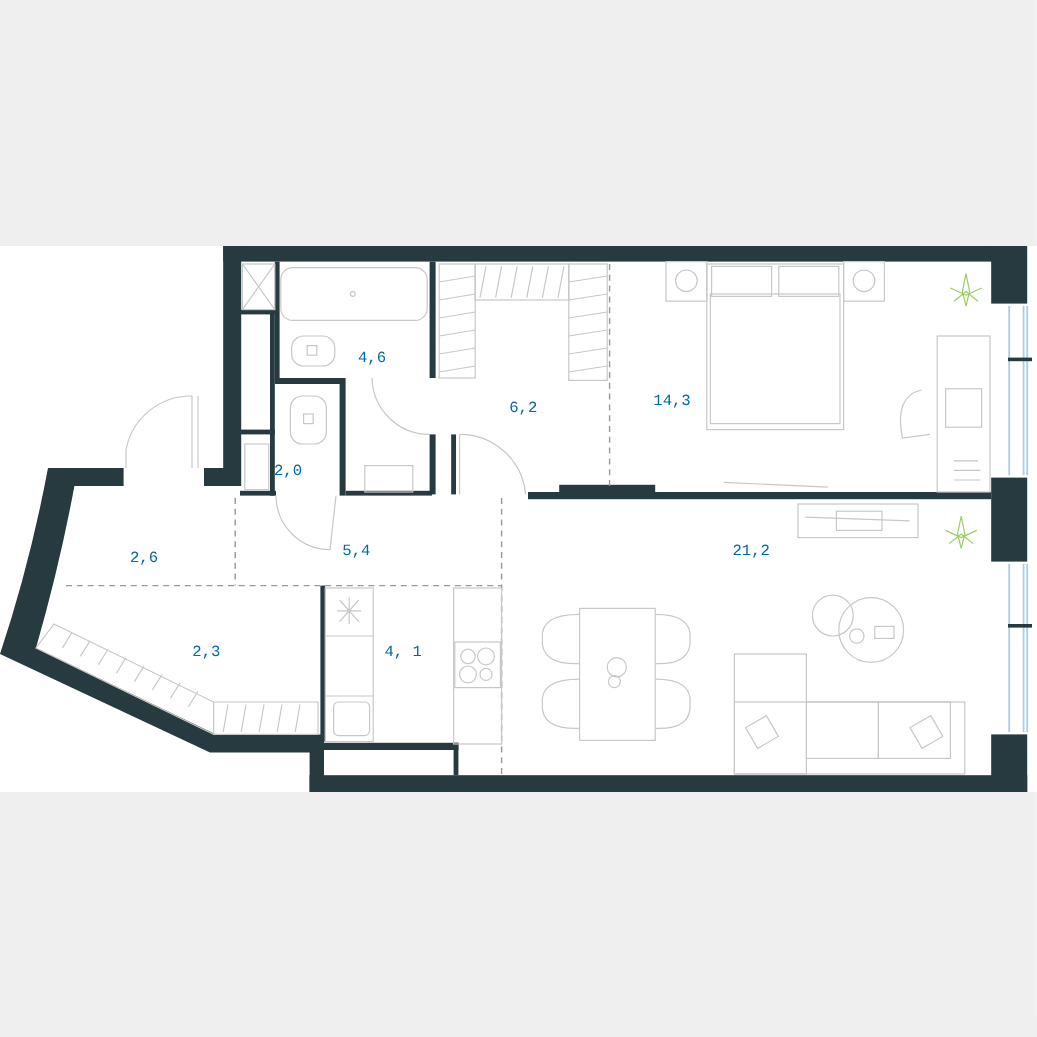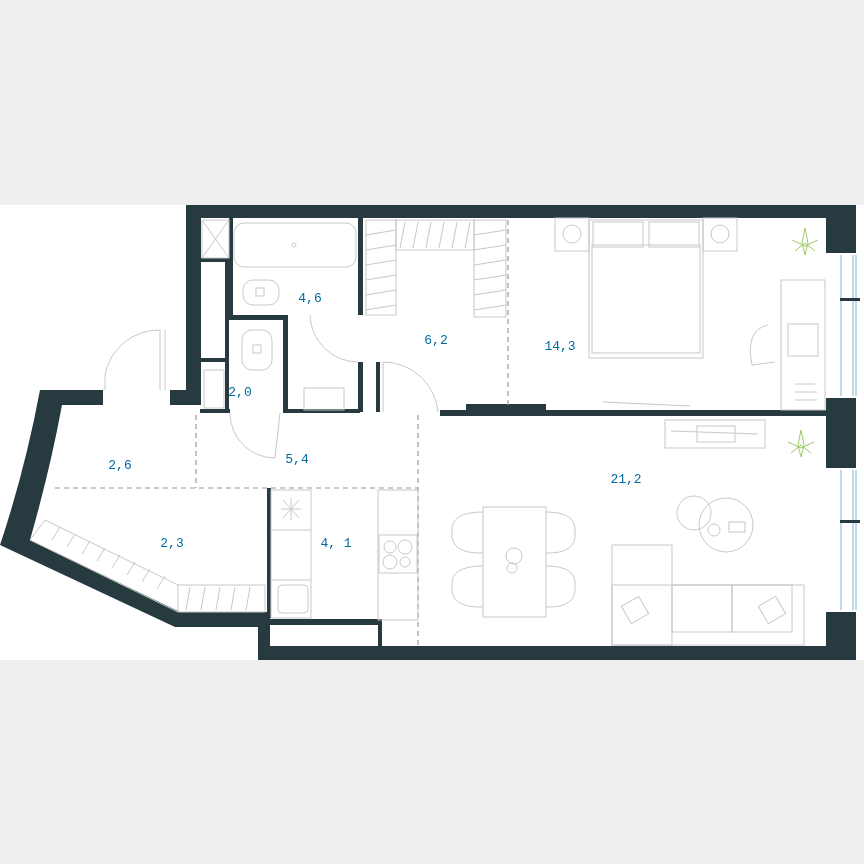--- a/index.html
+++ b/index.html
@@ -162,19 +162,19 @@
   <g>
     <path class="f" d="M45,520 L178,585 L178,612 L30,540 Z"></path>
     <path class="f" d="M178,585 L265,585 L265,612 L178,612"></path>
     <path class="f" d="M60,527 L52,540 M75,534 L67,547 M90,541 L82,554 M105,548 L97,561 M120,555 L112,568 M135,562 L127,575 M150,569 L142,582 M165,576 L157,589"></path>
     <path class="f" d="M190,587 L186,610 M205,587 L201,610 M220,587 L216,610 M235,587 L231,610 M250,587 L246,610"></path>
   </g>
 </svg>
 
 <div class="lbl" style="left:310px;top:298px;">4,6</div>
 <div class="lbl" style="left:436px;top:296px;margin-top:44px;">6,2</div>
-<div class="lbl" style="left:560px;top:346px;text-align:center;">14,3</div>
+<div class="lbl" style="left:560px;top:334px;text-align:center;">14,3</div>
 <div class="lbl" style="left:240px;top:392px;">2,0</div>
 <div class="lbl" style="left:120px;top:442px;margin-top:23px;">2,6</div>
 <div class="lbl" style="left:297px;top:459px;">5,4</div>
-<div class="lbl" style="left:626px;top:479px;text-align:center;">21,2</div>
+<div class="lbl" style="left:626px;top:459px;text-align:center;">21,2</div>
 <div class="lbl" style="left:172px;top:543px;">2,3</div>
 <div class="lbl" style="left:336px;top:543px;">4, 1</div>
 
 </body></html>

